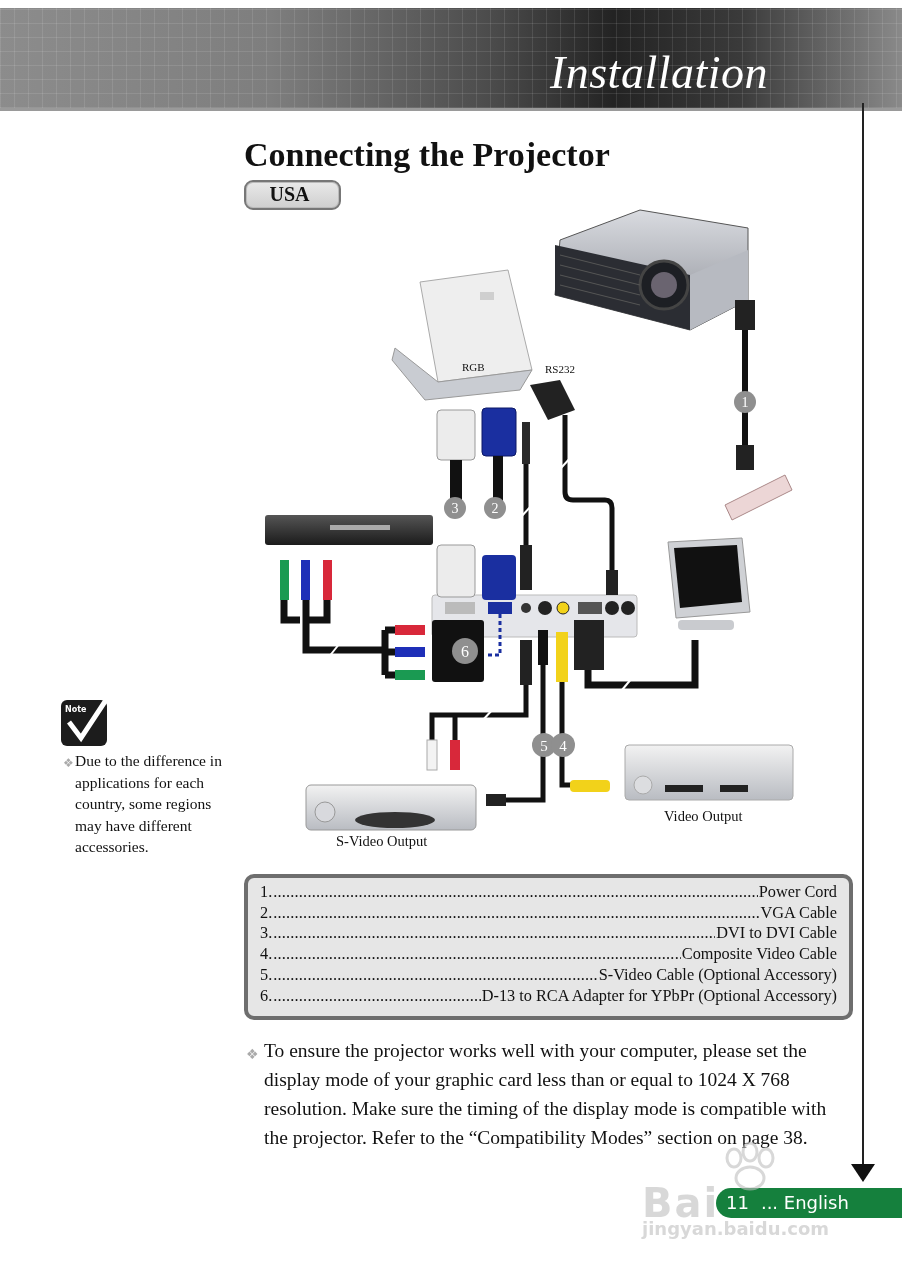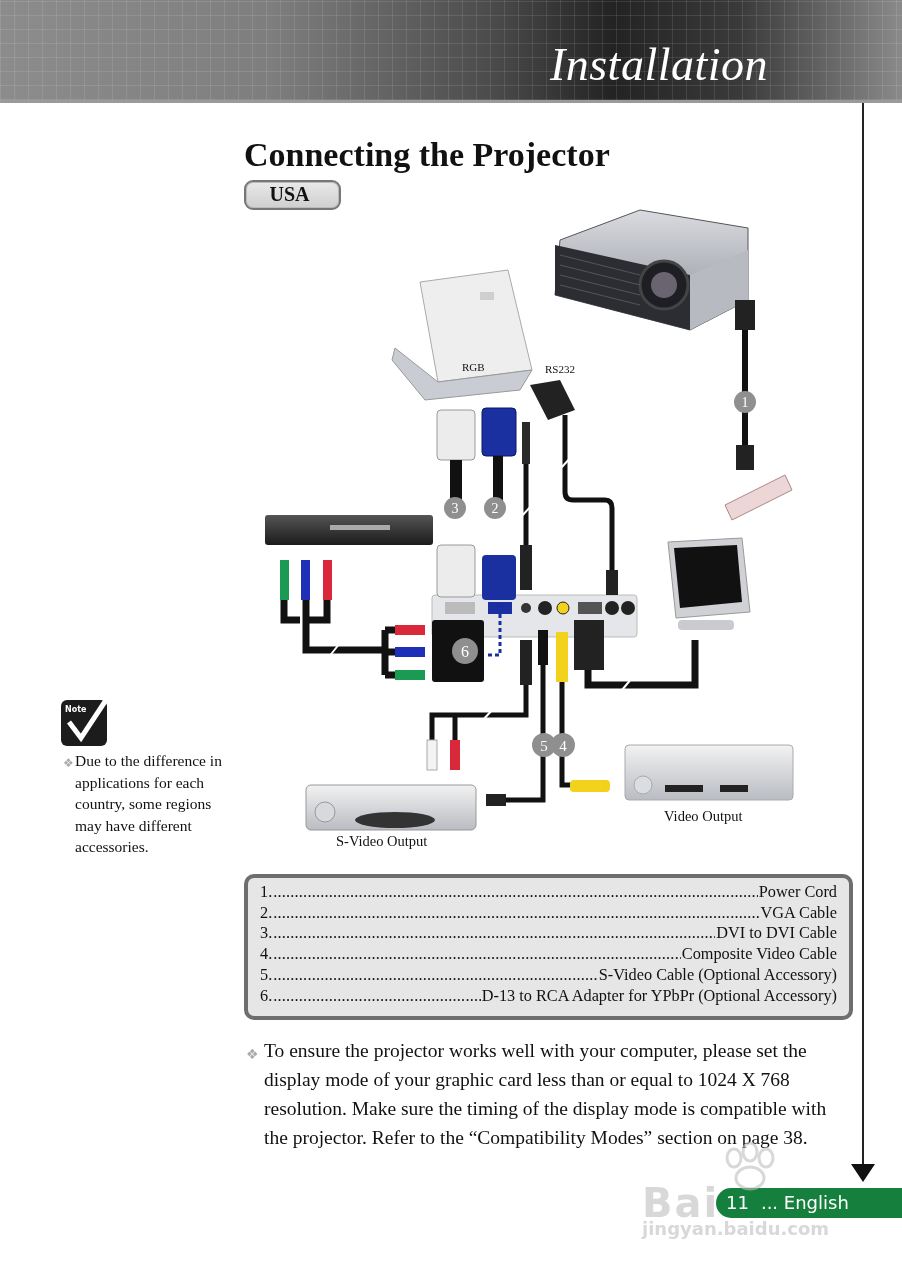--- a/index.html
+++ b/index.html
@@ -1,21 +1,21 @@
 <!DOCTYPE html>
 <html><head>
 <meta charset="utf-8">
 <style>
   * { box-sizing: border-box; margin: 0; padding: 0; }
   html, body { width: 902px; height: 1280px; background: #ffffff; overflow: hidden; }
   body { position: relative; font-family: "Liberation Serif", "DejaVu Serif", serif; color: #111; }
 
   
   .banner {
-    position: absolute; left: 0; top: 0; width: 902px; height: 103px;
+    position: absolute; left: 0; top: 8px; width: 902px; height: 103px;
     background:
       repeating-linear-gradient(90deg, rgba(255,255,255,0.10) 0 1px, transparent 1px 14px),
       repeating-linear-gradient(0deg, rgba(255,255,255,0.10) 0 1px, transparent 1px 14px),
       linear-gradient(90deg, #8c8c8c 0%, #7e7e7e 30%, #4a4a4a 55%, #232323 68%, #3a3a3a 82%, #8a8a8a 100%);
     border-bottom: 3px solid #9a9a9a;
   }
   .banner-title {
     position: absolute; right: 134px; top: 38px;
     font-family: "Liberation Serif", "DejaVu Serif", serif;
     font-style: italic; font-size: 46px; color: #ffffff; letter-spacing: 0.5px;

